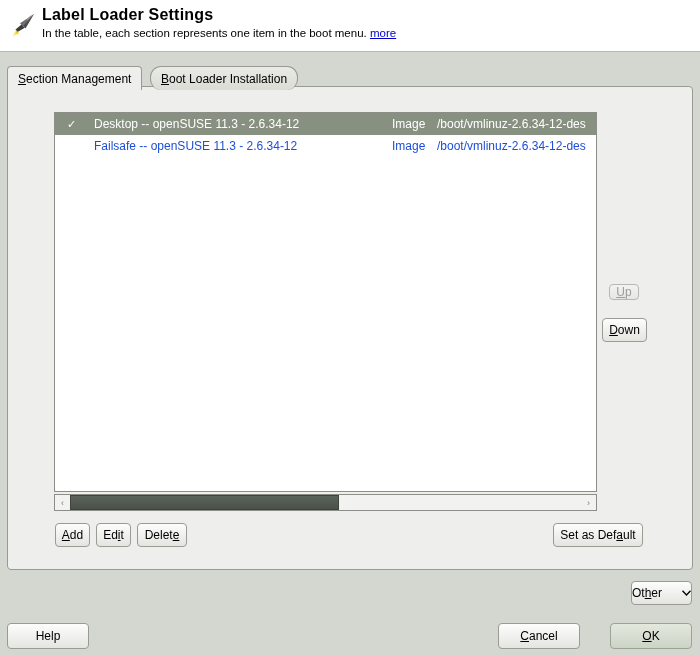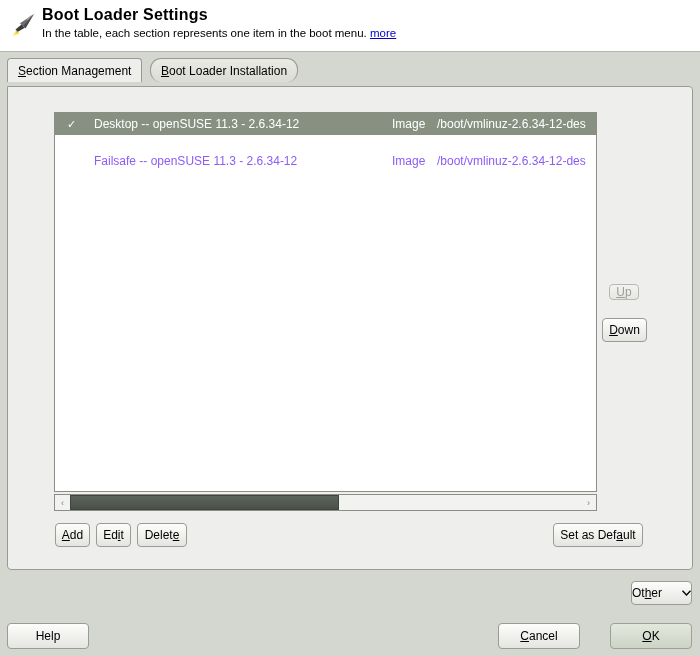--- a/index.html
+++ b/index.html
@@ -46,21 +46,21 @@
   }
   #header-more {
     color: #0000cc;
     text-decoration: underline;
     cursor: pointer;
   }
 
   
   #tabbar {
     position: absolute;
-    left: 7px; top: 58px;
+    left: 7px; top: 66px;
     width: 686px; height: 24px;
   }
   .tab {
     position: absolute;
     top: 0;
     height: 24px;
     padding: 0 10px;
     line-height: 24px;
     font-size: 12px;
     border: 1px solid #9a9a94;
@@ -125,21 +125,21 @@
   .col-img   { width: 165px; flex: 0 0 165px; }
 
   .trow {
     height: 22px;
     display: flex;
     align-items: center;
     font-size: 12px;
     cursor: default;
   }
   .trow.selected { background: #889181; color: #ffffff; }
-  .trow.alt { background: #ffffff; color: #8b5cf6; margin-top: 15px; }
+  .trow.alt { background: #ffffff; color: #1d4ed8; }
   .td {
     height: 22px;
     line-height: 22px;
     padding-left: 6px;
     white-space: nowrap;
     overflow: hidden;
   }
   .td.col-def { padding-left: 0; text-align: center; }
   .check { font-size: 11px; }
 
@@ -230,21 +230,21 @@
     <svg width="32" height="32" viewBox="0 0 32 32" aria-hidden="true">
       <path d="M27 4 L14.5 14 L18.5 18.5 Z" fill="#4a4a4a"></path>
       <path d="M27 4 L13 13.2 L16 16.2 Z" fill="#6e6e6e"></path>
       <path d="M14.5 14.5 L17.8 17.8 L10.5 22 L8.5 19.5 Z" fill="#3c3c3c"></path>
       <path d="M9.2 20.2 L12.2 23.2 L6.5 25.5 Z" fill="#f5c518"></path>
       <path d="M8.0 21.6 L10.6 24.2 L6.2 25.8 Z" fill="#fde56a"></path>
       <path d="M20 10 L24 6" stroke="#9a9a9a" stroke-width="1.2" fill="none"></path>
     </svg>
   </div>
   <div id="header-text">
-    <div id="header-title">Boot Loader Settings</div>
+    <div id="header-title">Label Loader Settings</div>
     <div id="header-sub">
       <span>In the table, each section represents one item in the boot menu.</span>
       <span id="header-more">more</span>
     </div>
   </div>
 </div>
 
 <div id="tabbar">
   <div id="tab0" class="tab active">
     <u>S</u><span>ection Management</span>

